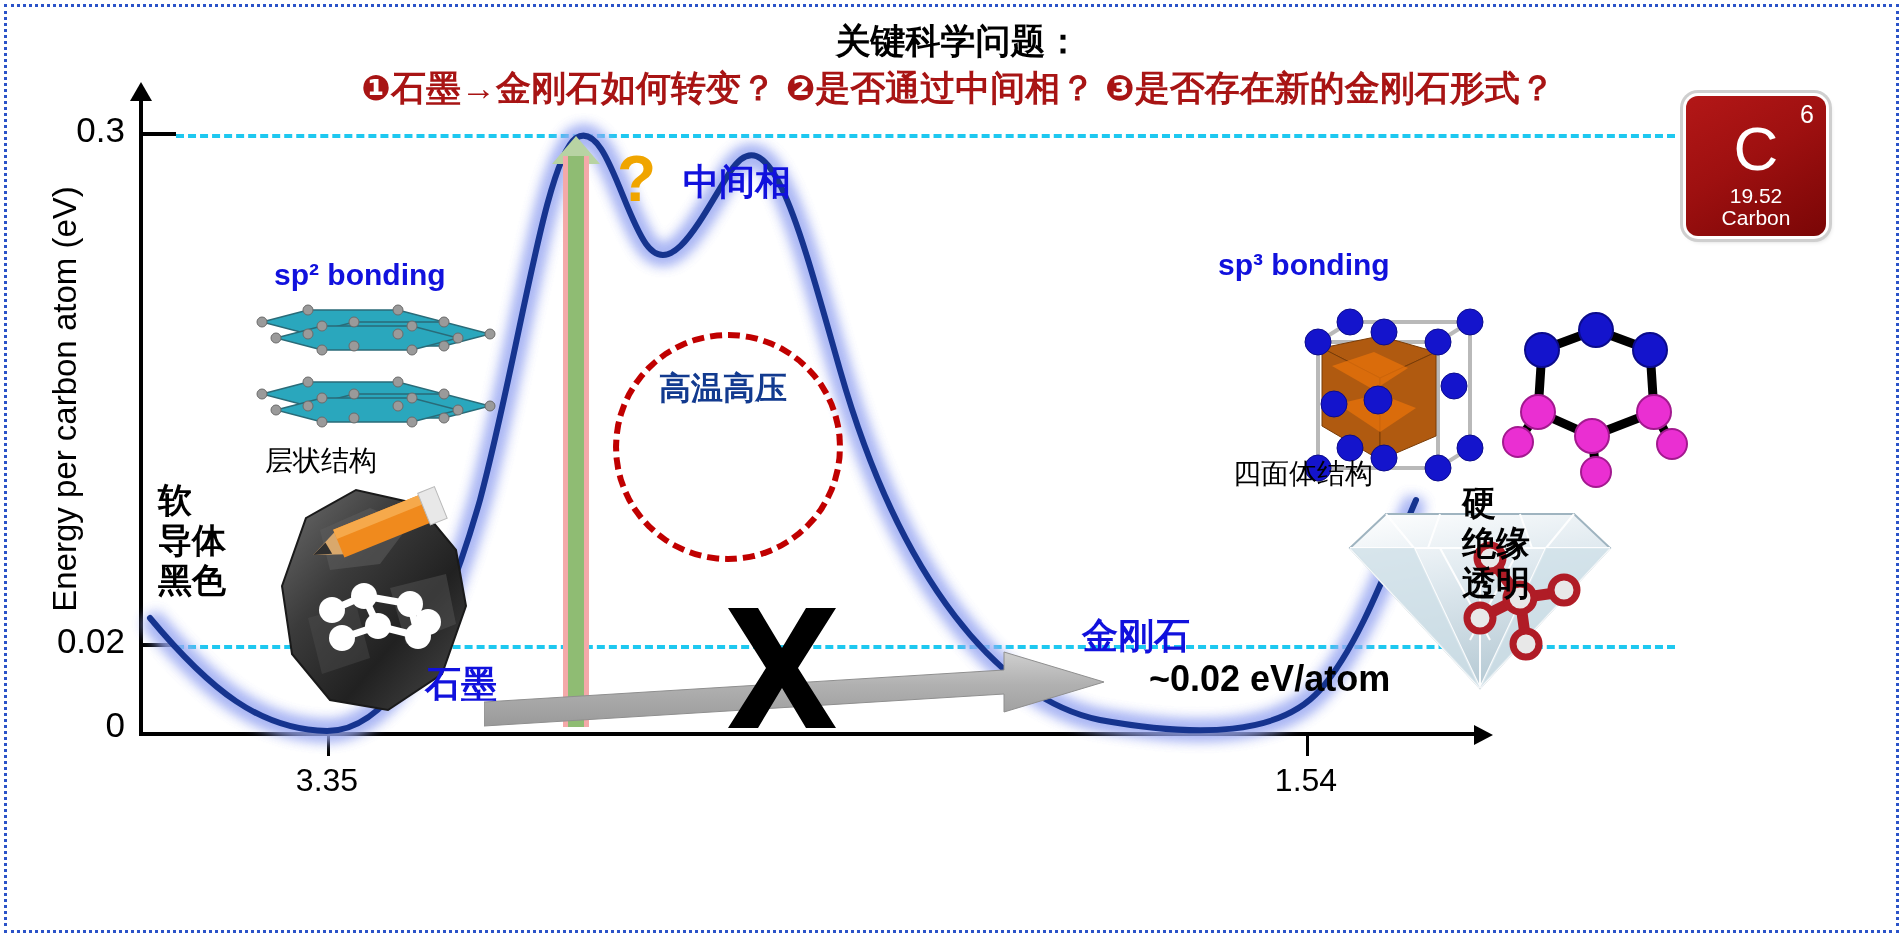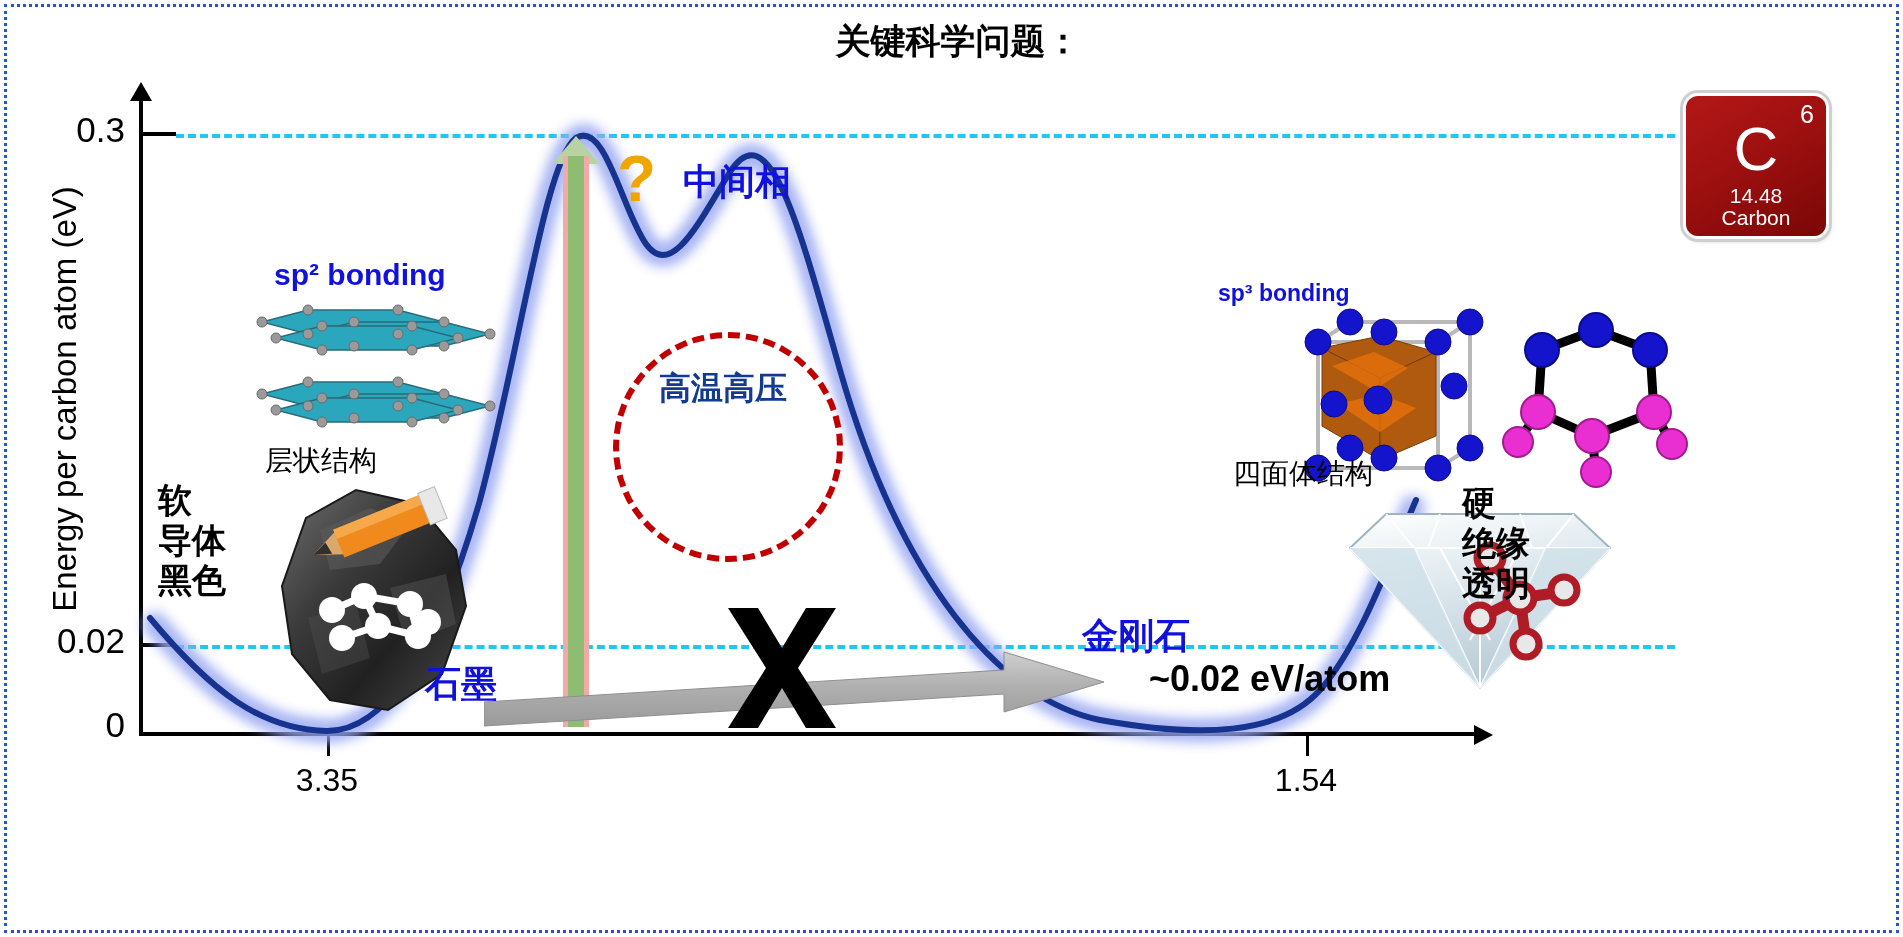--- a/index.html
+++ b/index.html
@@ -42,21 +42,21 @@
 
   
   .lbl{position:absolute;white-space:nowrap;}
   .cn-bold-black{font-weight:bold;color:#000;}
   .cn-bold-blue{font-weight:bold;color:#1111dd;}
 
   #barrier-label{left:166px;top:80px;font-size:36px;}
   #question-mark{left:617px;top:62px;font-size:64px;font-weight:bold;color:#f0a500;}
   #mid-phase{left:683px;top:78px;font-size:36px;}
   #sp2-label{left:274px;top:178px;font-size:30px;}
-  #sp3-label{left:1218px;top:200px;font-size:23px;}
+  #sp3-label{left:1218px;top:168px;font-size:30px;}
   #layer-struct{left:265px;top:362px;font-size:28px;color:#000;}
   #tetra-struct{left:1233px;top:375px;font-size:28px;color:#000;}
   #graphite-props{left:158px;top:400px;font-size:34px;line-height:40px;text-align:left;}
   #diamond-props{left:1462px;top:403px;font-size:34px;line-height:40px;text-align:left;}
   #graphite-name{left:425px;top:580px;font-size:36px;}
   #diamond-name{left:1082px;top:532px;font-size:36px;}
   #energy-right{left:1149px;top:578px;font-size:36px;font-weight:bold;color:#000;}
 
   
   #red-circle{position:absolute;left:613px;top:252px;width:218px;height:218px;
@@ -97,20 +97,21 @@
 </style>
 </head>
 <body>
 
 <div id="stage">
 
   <div id="page-border"></div>
 
   <div id="title-bar">
     <span class="t-black">关键科学问题：</span>
+    <span class="t-red">❶石墨→金刚石如何转变？ ❷是否通过中间相？ ❸是否存在新的金刚石形式？</span>
   </div>
 
   <div id="plot">
 
     <div id="y-arrow"></div>
     <div id="y-axis"></div>
     <div id="x-axis"></div>
     <div id="x-arrow"></div>
 
     <div class="ytick" style="top:52px;"></div>
@@ -396,17 +397,17 @@
     </div>
 
     <div class="lbl cn-bold-blue" id="graphite-name">石墨</div>
     <div class="lbl cn-bold-blue" id="diamond-name">金刚石</div>
     <div class="lbl" id="energy-right">~0.02 eV/atom</div>
   </div>
 
   <div id="element-tile">
     <div id="el-num">6</div>
     <div id="el-sym">C</div>
-    <div id="el-mass">14.48</div>
+    <div id="el-mass">19.52</div>
     <div id="el-name">Carbon</div>
   </div>
 
 </div>
 
 </body></html>

